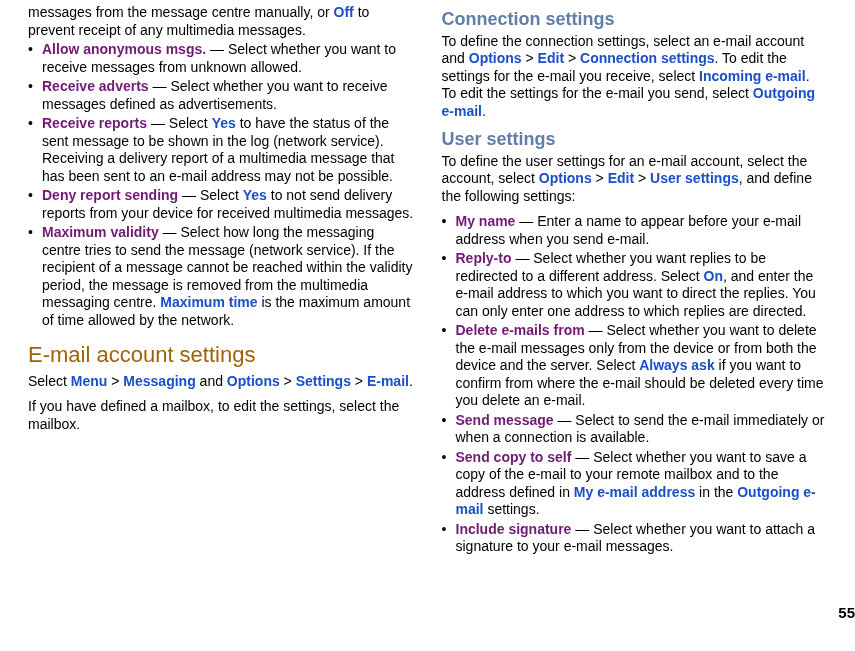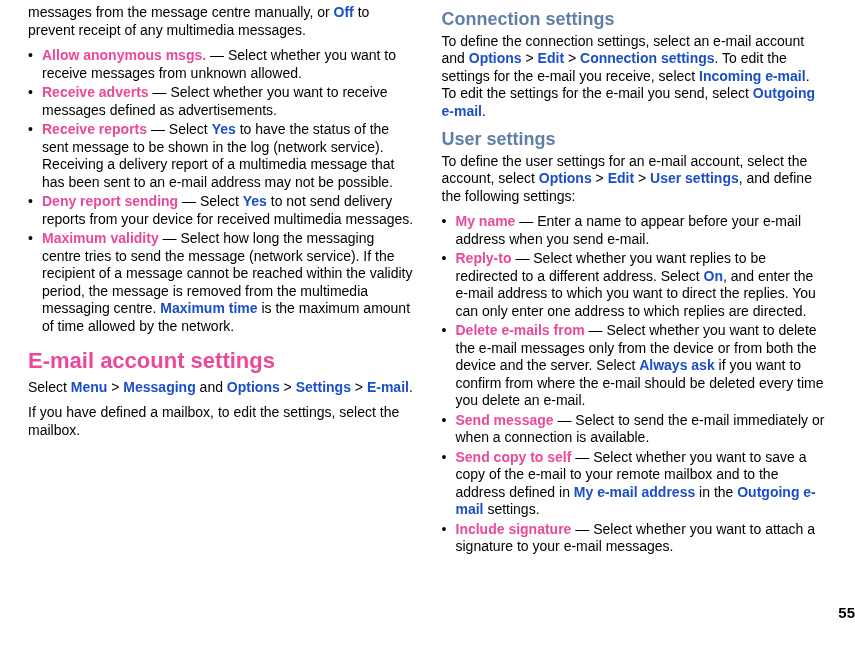--- a/index.html
+++ b/index.html
@@ -16,38 +16,38 @@
   }
   .page {
     display: flex;
     gap: 28px;
     padding: 4px 28px 8px 28px;
   }
   .col { flex: 1 1 0; }
   .bullet-item { display: flex; margin-bottom: 2px; }
   .bullet { width: 14px; flex-shrink: 0; }
   .bullet-text { flex: 1; }
-  .term { color: #ec4899; font-weight: bold; }
+  .term { color: #701a75; font-weight: bold; }
   .value { color: #1a4fc7; font-weight: bold; }
   h2.section {
-    color: #ec4899;
-    font-weight: bold;
+    color: #a16207;
+    font-weight: normal;
     font-size: 22px;
     margin-top: 12px;
     margin-bottom: 4px;
   }
   h3.subsection {
     color: #5f7ea8;
     font-weight: bold;
     font-size: 18px;
     margin-top: 4px;
     margin-bottom: 2px;
   }
   p.para { margin-bottom: 8px; }
-  p.tight { margin-bottom: 8px; }
+  p.tight { margin-bottom: 2px; }
   .page-num {
     position: absolute;
     right: 0;
     bottom: 28px;
     font-weight: bold;
     font-size: 15px;
   }
 </style>
 </head>
 <body>

